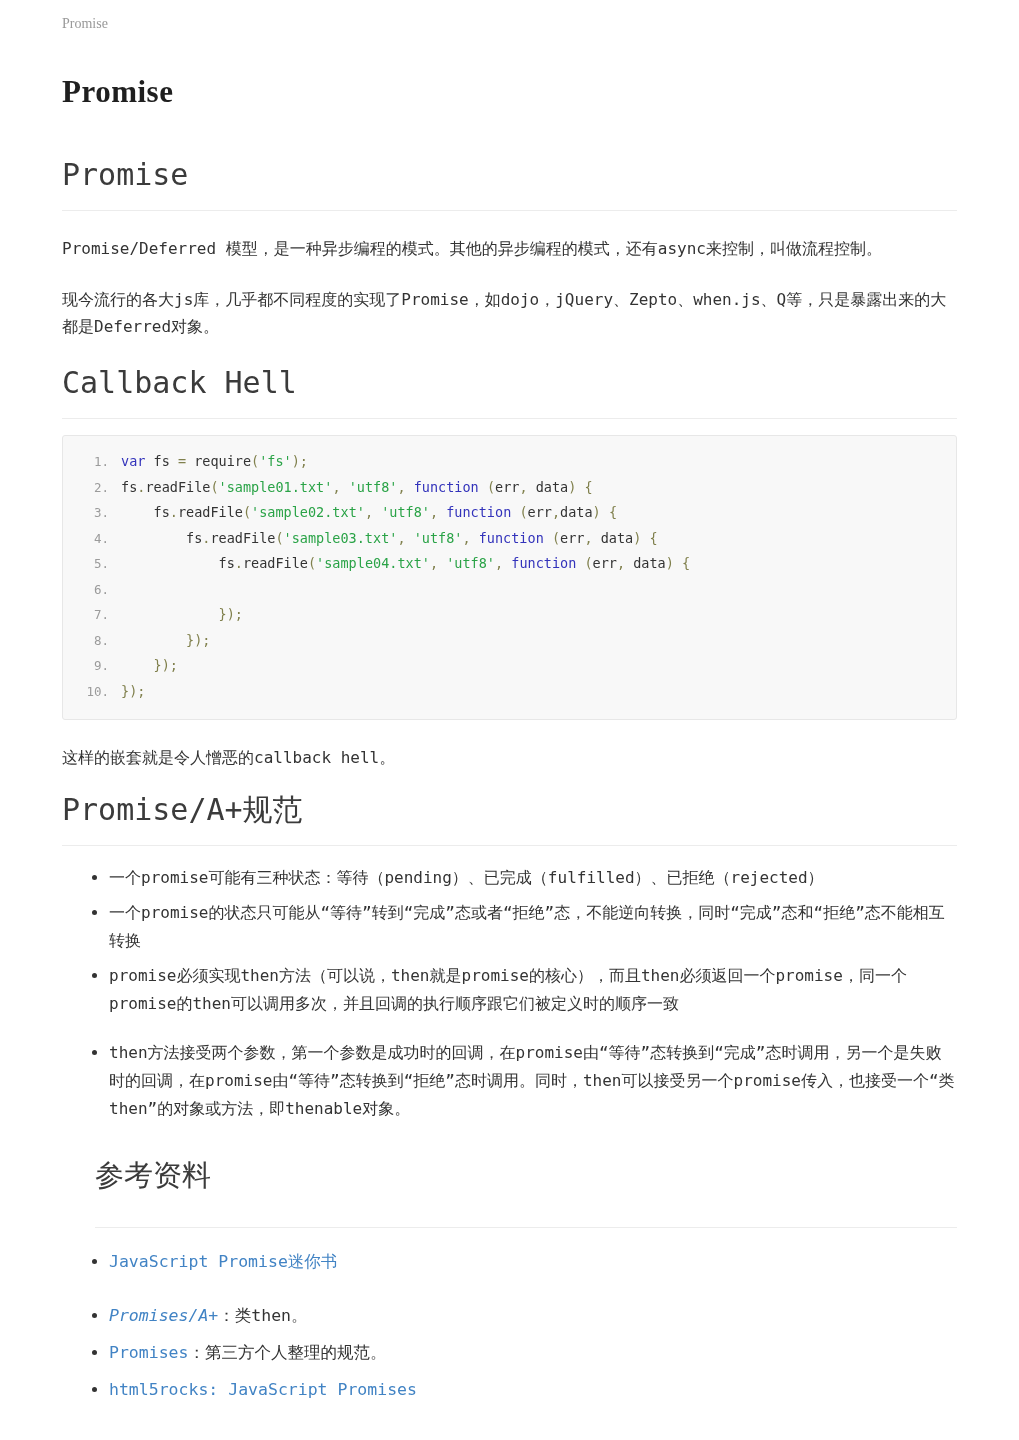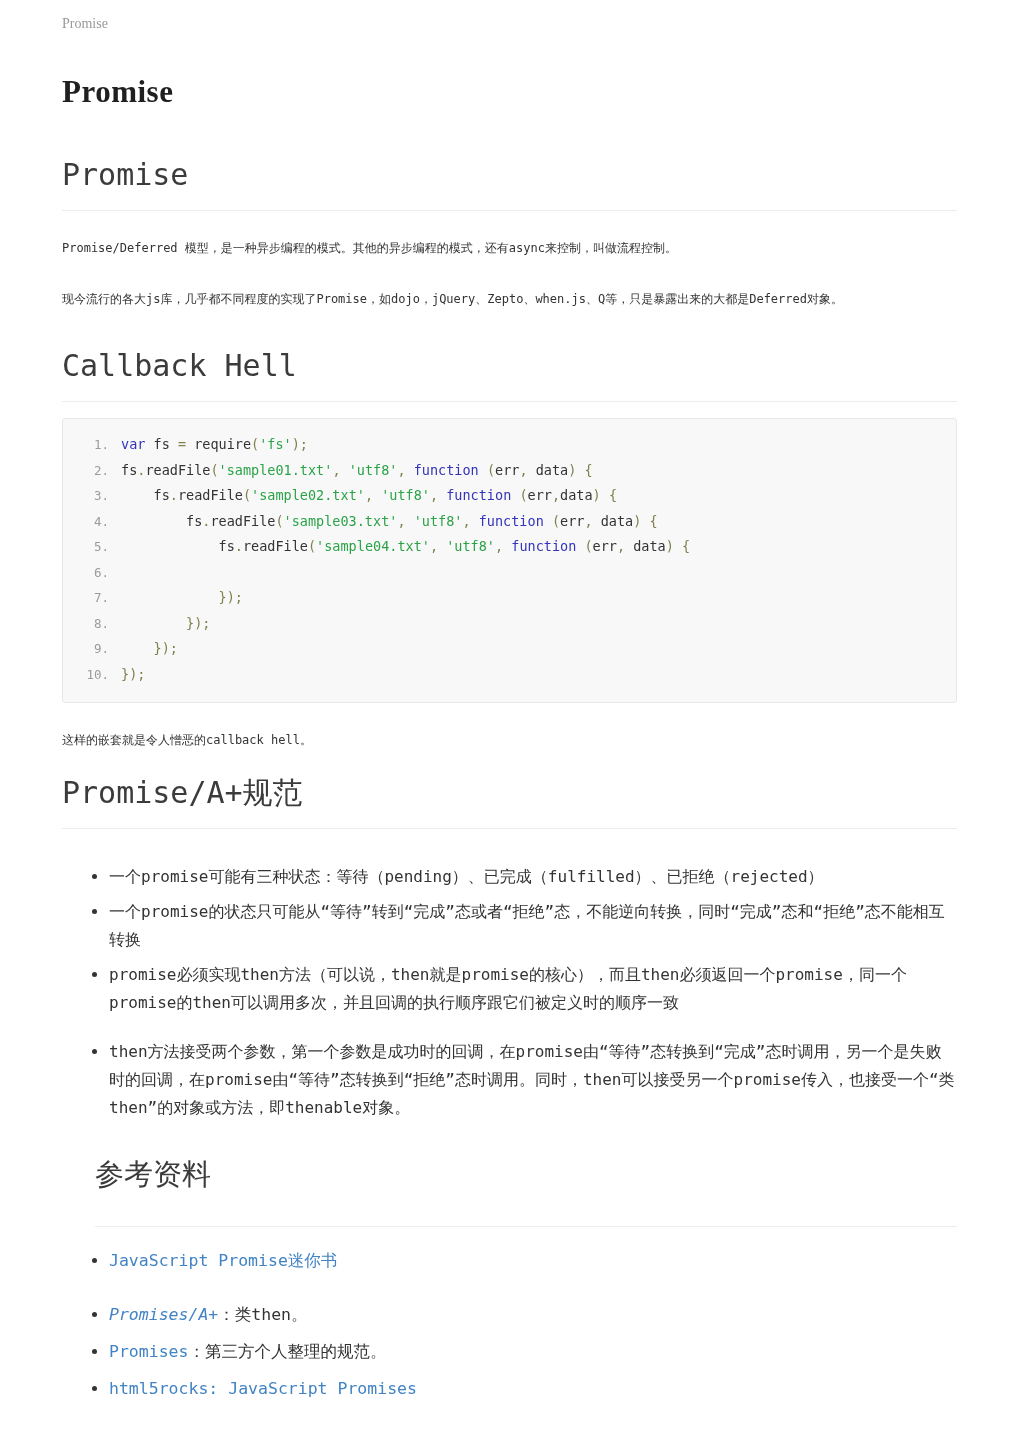--- a/index.html
+++ b/index.html
@@ -31,25 +31,25 @@
   h2.mono-heading {
     font-family: "DejaVu Sans Mono", "Liberation Mono", monospace;
     font-weight: 400;
     font-size: 30px;
     line-height: 38px;
     color: #3b3b3b;
     padding-bottom: 16px;
     border-bottom: 1px solid #ececec;
   }
   #h2-promise   { margin-top: 46px; }
-  #h2-callback  { margin-top: 34px; }
+  #h2-callback  { margin-top: 24px; }
   #h2-spec      { margin-top: 20px; }
   p.body-text {
     margin-top: 24px;
-    font-size: 12px;
+    font-size: 16px;
     line-height: 27px;
     color: #333;
   }
   
   .code-block {
     margin-top: 16px;
     background: #f8f8f8;
     border: 1px solid #e7e7e7;
     border-radius: 3px;
     padding: 13px 16px 15px 16px;
@@ -77,21 +77,21 @@
     margin-top: 18px;
     padding-left: 47px;
     list-style: disc;
   }
   ul.spec-list li {
     margin-top: 7px;
     font-size: 16px;
     line-height: 28px;
     color: #333;
   }
-  ul.spec-list li:first-child { margin-top: 16px; }
+  ul.spec-list li:first-child { margin-top: 0; }
   ul.spec-list li:nth-child(4) { margin-top: 21px; }
   
   h2.refs-heading {
     margin: 34px 0 0 33px;
     font-family: "DejaVu Sans", "Liberation Sans", sans-serif;
     font-weight: 400;
     font-size: 29px;
     line-height: 36px;
     color: #3b3b3b;
     padding-bottom: 34px;

